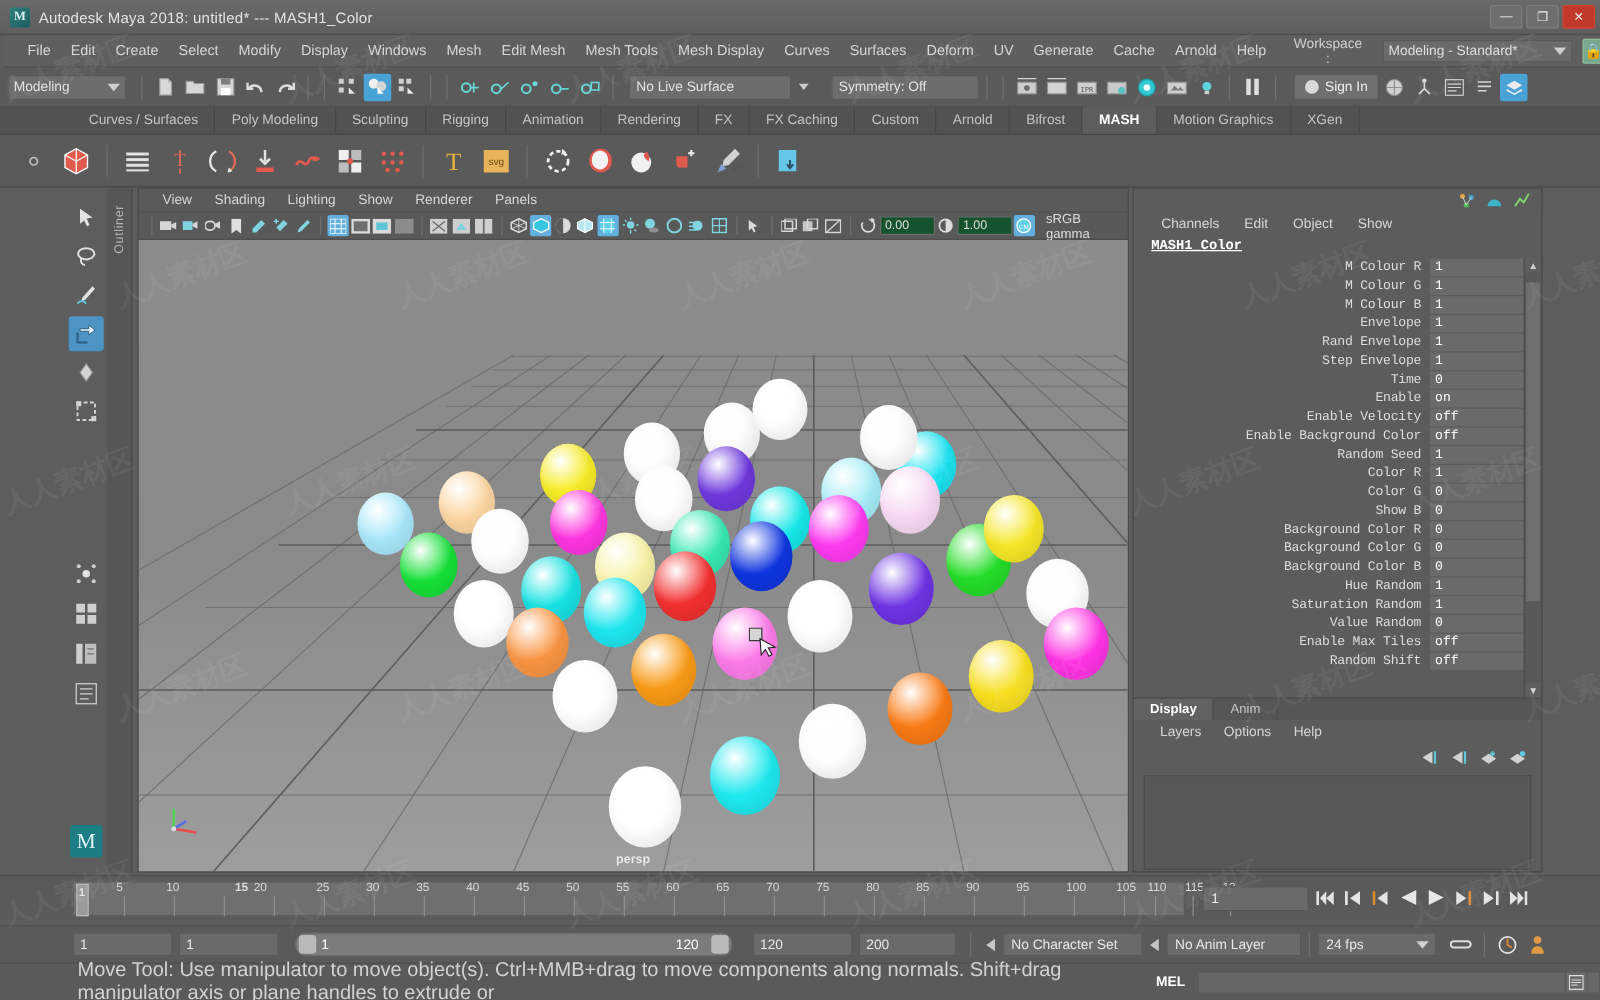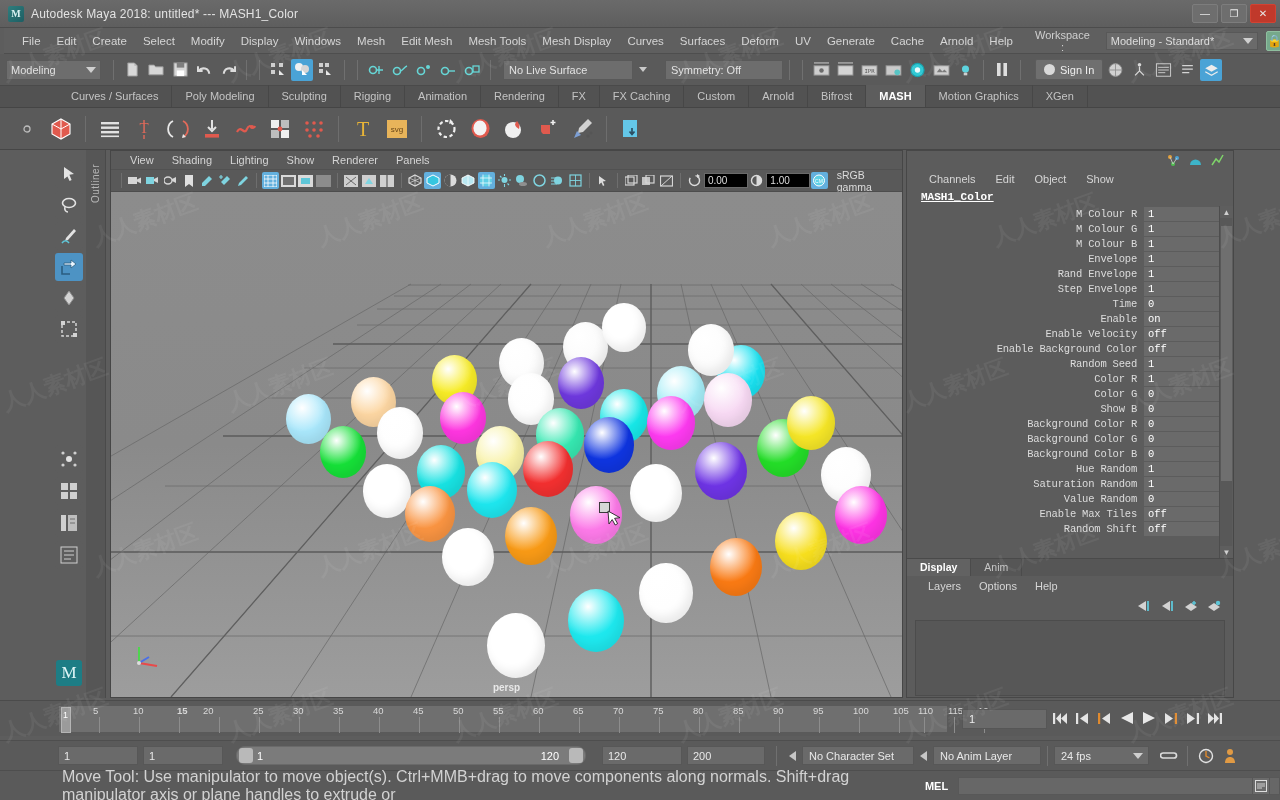--- a/index.html
+++ b/index.html
@@ -179,21 +179,21 @@
     height:22px;background:#595959;display:flex;align-items:center;
     padding-left:6px;border-bottom:1px solid #4d4d4d;gap:1px;
   }
   .vt{
     width:17px;height:17px;border-radius:2px;display:flex;align-items:center;
     justify-content:center;color:#d6d6d6;font-size:9px;
   }
   .vt.on{ background:#63b0de; }
   .vt.cy{ color:#62c9da; }
   .num-field{
-    width:44px;height:15px;background:#000000;border:1px solid #6a6a6a;
+    width:44px;height:15px;background:#14532d;border:1px solid #6a6a6a;
     font-size:10px;color:#ddd;display:flex;align-items:center;padding-left:3px;
   }
   .gamma-lbl{ font-size:10.5px;color:#dcdcdc;margin-left:8px;}
   .vsep2{width:1px;height:15px;background:#6e6e6e;margin:0 4px;}
 
   .viewport{
     position:relative;width:100%;height:505px;overflow:hidden;
     background:linear-gradient(#8e8e8e 0%,#8a8a8a 45%,#9a9a9a 100%);
   }
   .grid-svg{position:absolute;left:0;top:0;}
@@ -1282,21 +1282,21 @@
 
   <div class="timeline">
     <div class="tl-track" id="tl-track">
       <div class="tl-cursor">
         <span>1</span>
       </div>
     <div class="tl-lab" style="left: 34px;">5</div>
         <div class="tl-tick" style="left: 40px;"></div>
         <div class="tl-lab" style="left: 74px;">10</div>
         <div class="tl-tick" style="left: 80px;"></div>
-        <div class="tl-lab" style="left: 118px; font-weight: bold;">15</div>
+        <div class="tl-lab" style="left: 129px; font-weight: bold;">15</div>
         <div class="tl-tick" style="left: 120px;"></div>
         <div class="tl-lab" style="left: 144px;">20</div>
         <div class="tl-tick" style="left: 160px;"></div>
         <div class="tl-lab" style="left: 194px;">25</div>
         <div class="tl-tick" style="left: 200px;"></div>
         <div class="tl-lab" style="left: 234px;">30</div>
         <div class="tl-tick" style="left: 240px;"></div>
         <div class="tl-lab" style="left: 274px;">35</div>
         <div class="tl-tick" style="left: 280px;"></div>
         <div class="tl-lab" style="left: 314px;">40</div>

